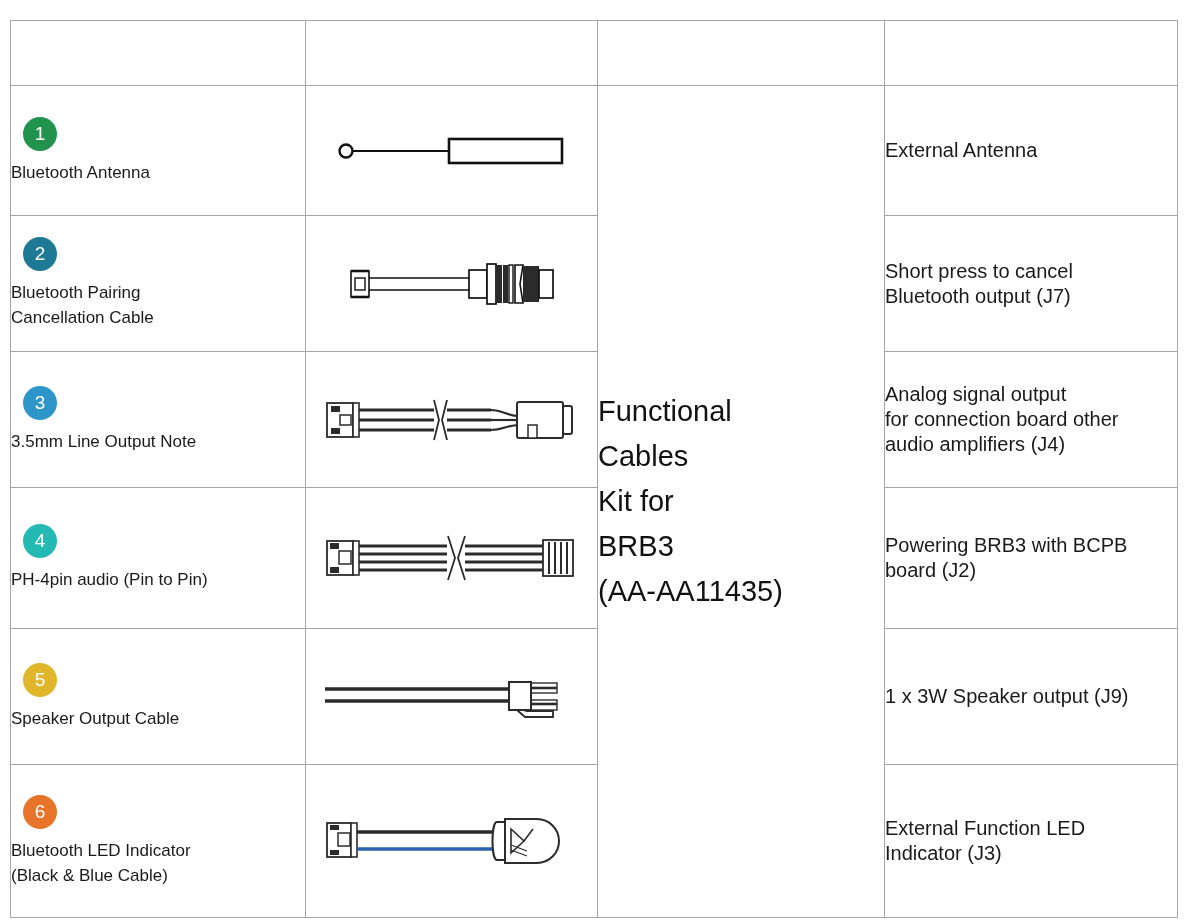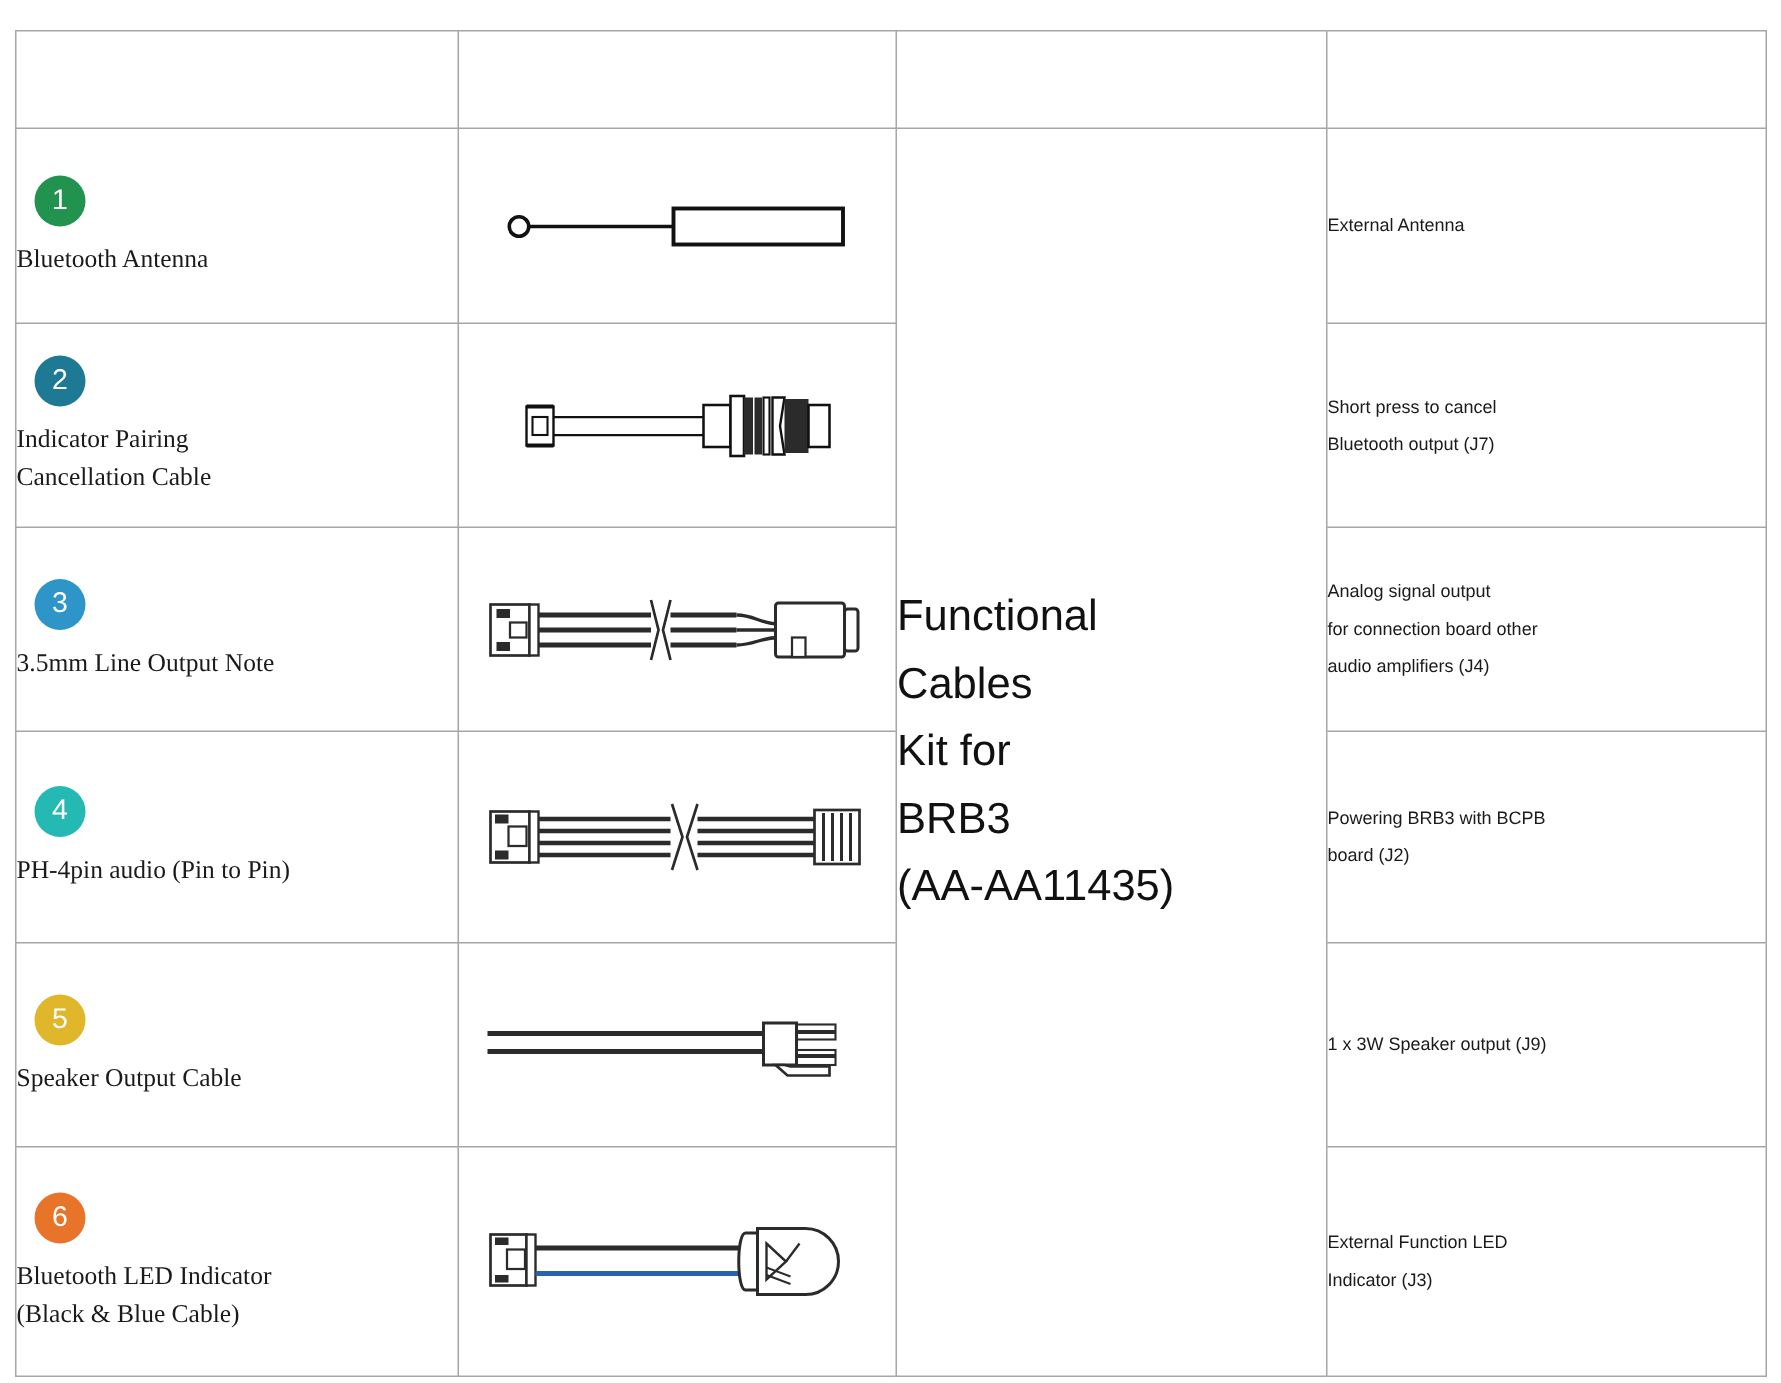--- a/index.html
+++ b/index.html
@@ -69,21 +69,20 @@
     margin-left: 12px;
     margin-bottom: 9px;
     font-weight: normal;
     user-select: none;
   }
   .name-label {
     font-size: 17px;
     line-height: 25px;
     color: #1a1a1a;
     white-space: pre-line;
-    font-family: Liberation Serif, serif;
   }
 
   
   td.pic-cell {
     text-align: center;
   }
   .pic-wrap {
     display: flex;
     align-items: center;
     justify-content: center;
@@ -97,21 +96,21 @@
     line-height: 45px;
     color: #111111;
     white-space: pre-line;
     border-left-color: #bdbdbd;
     border-right-color: #bdbdbd;
   }
 
   
   td.func-cell {
     padding: 0 0 0 27px;
-    font-size: 12px;
+    font-size: 20px;
     line-height: 25px;
     color: #1a1a1a;
     white-space: pre-line;
   }
 
   
   tr.r0 td { height: 129px; }
   tr.r1 td { height: 135px; }
   tr.r2 td { height: 135px; }
   tr.r3 td { height: 140px; }
@@ -163,21 +162,21 @@
 Kit for
 BRB3
 (AA-AA11435)</td>
 
         <td class="func-cell">External Antenna</td>
       </tr>
 
       <tr class="r1">
         <td class="name-cell">
           <div class="badge" style="background: rgb(30, 122, 148);">2</div>
-          <div class="name-label">Indicator Pairing
+          <div class="name-label">Bluetooth Pairing
 Cancellation Cable</div>
         </td>
 
         <td class="pic-cell">
           <div class="pic-wrap">
             <svg width="218" height="56" viewBox="0 0 218 56">
 
               <rect x="8" y="15" width="18" height="26" fill="#ffffff" stroke="#111111" stroke-width="1.6"></rect>
               <rect x="12" y="22" width="10" height="12" fill="#ffffff" stroke="#111111" stroke-width="1.4"></rect>
               <line x1="8" y1="15" x2="26" y2="15" stroke="#111111" stroke-width="2.6"></line>

